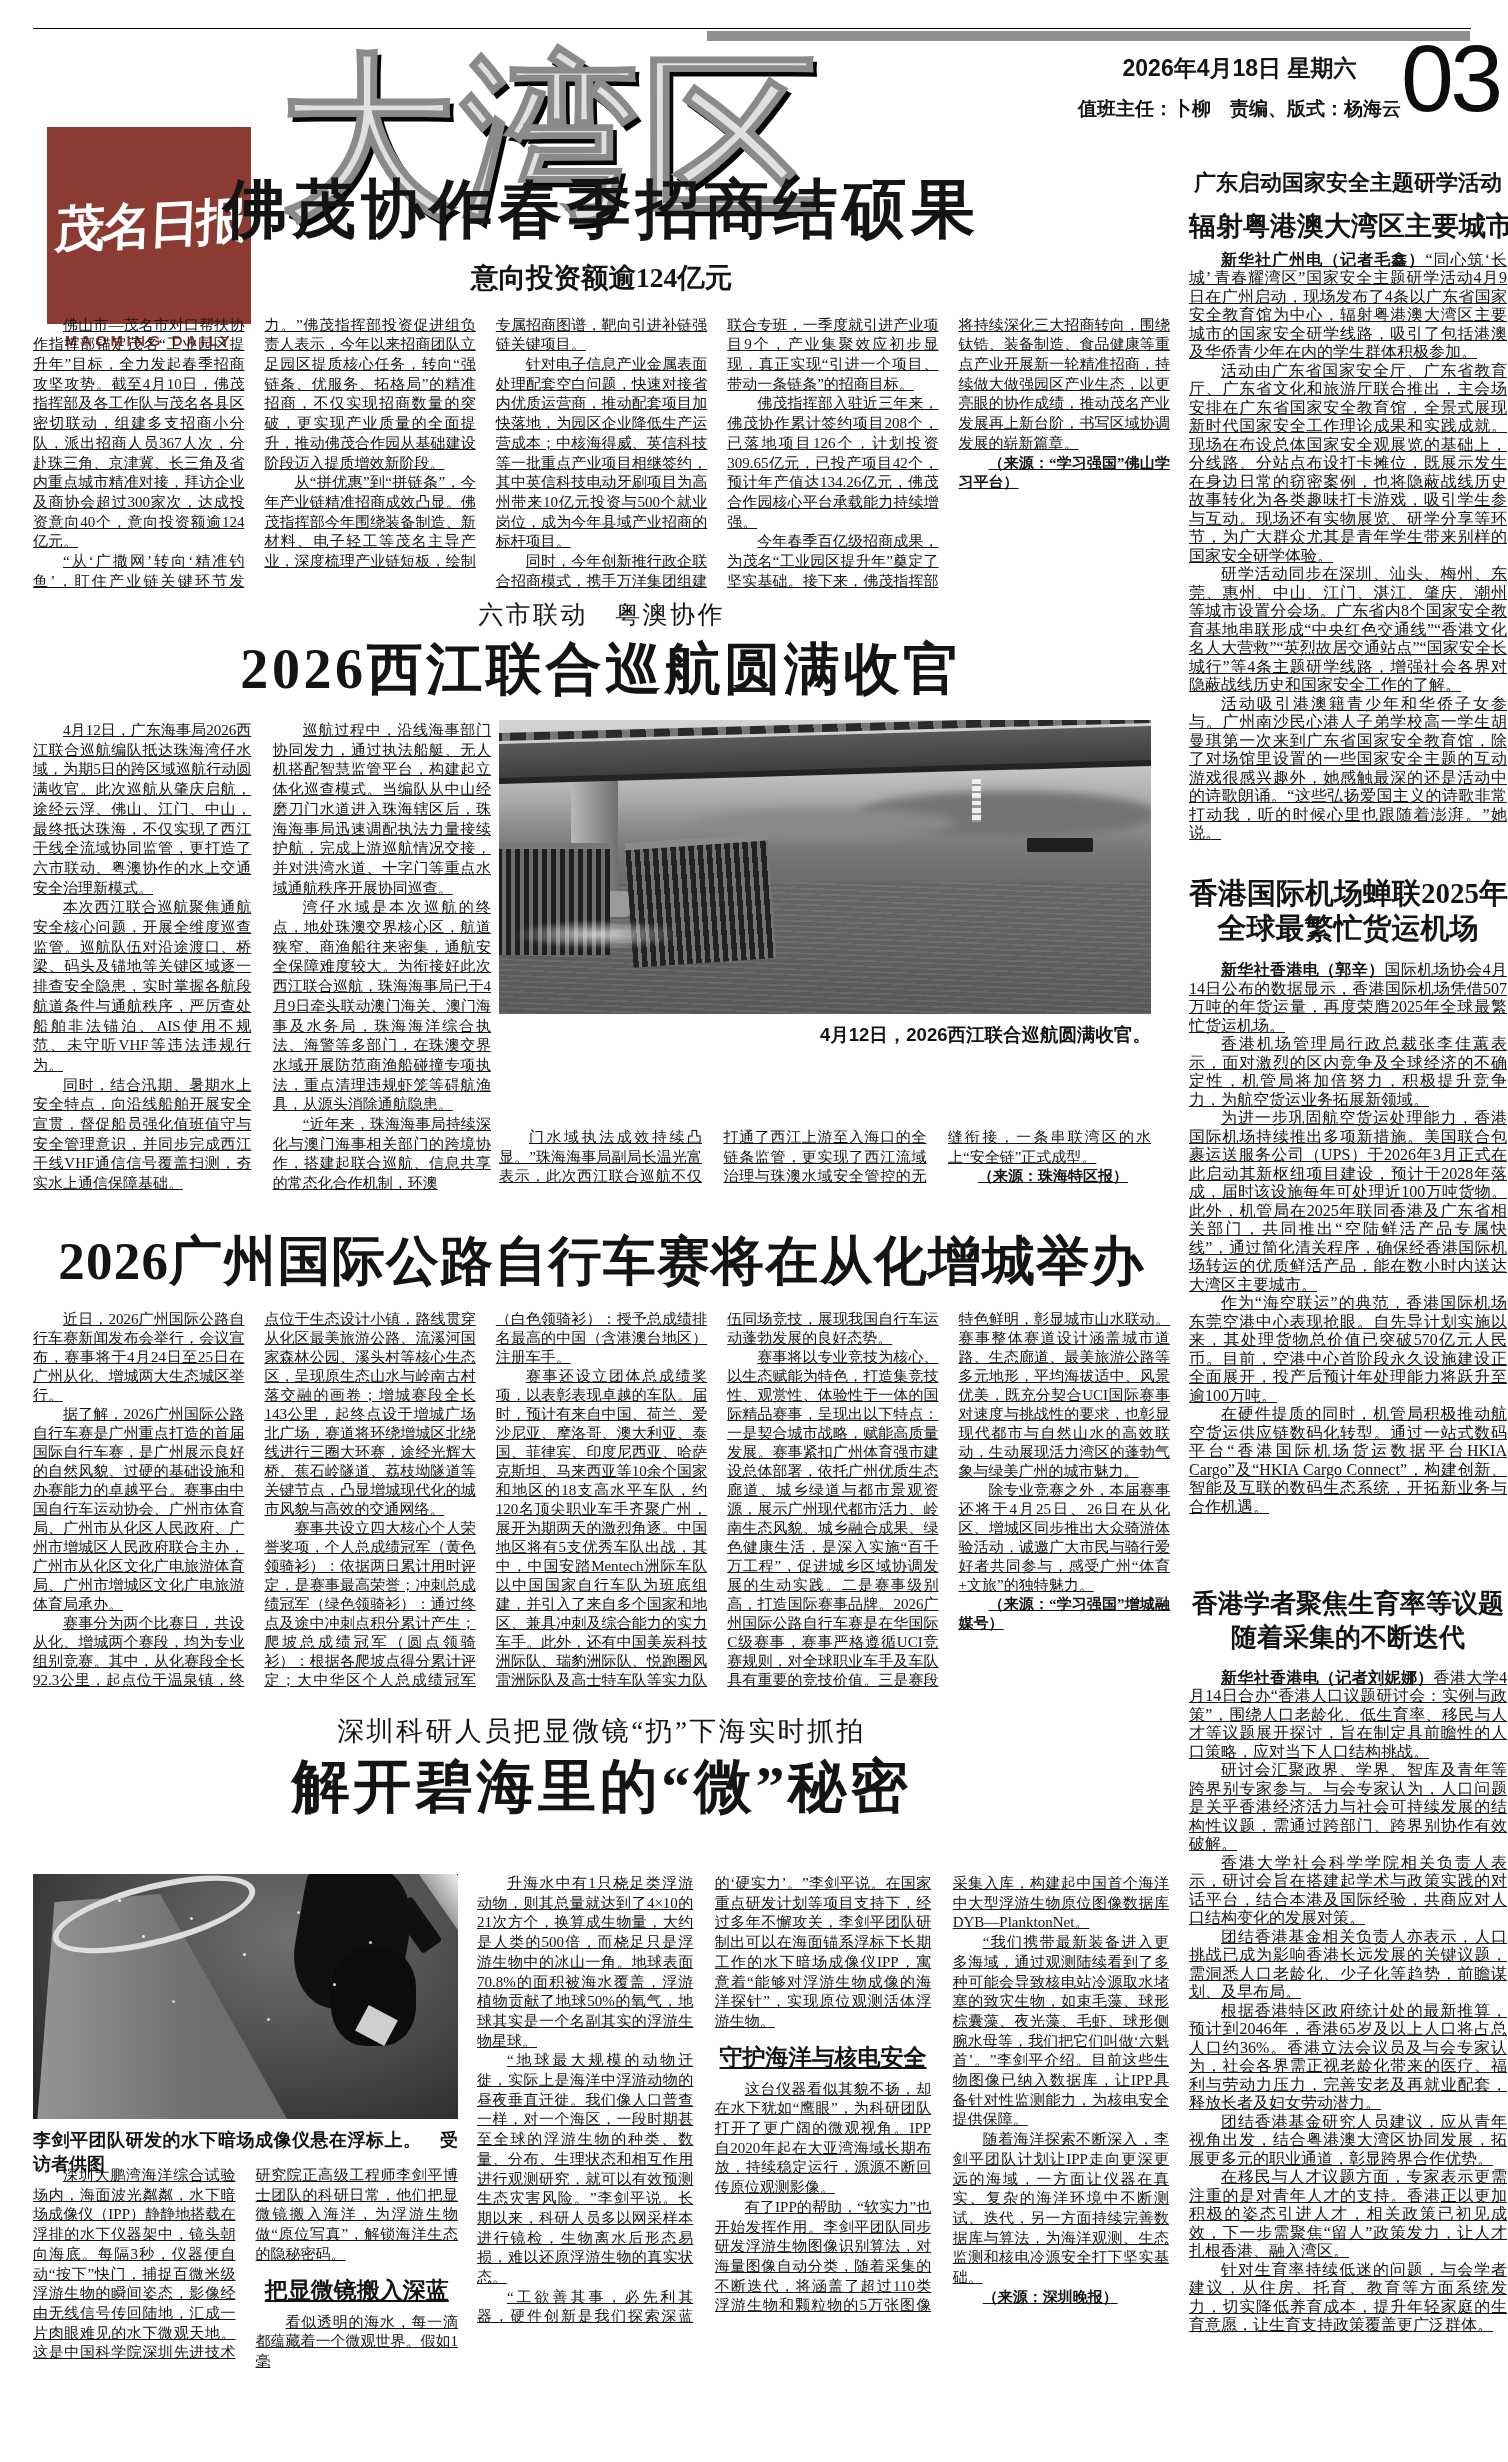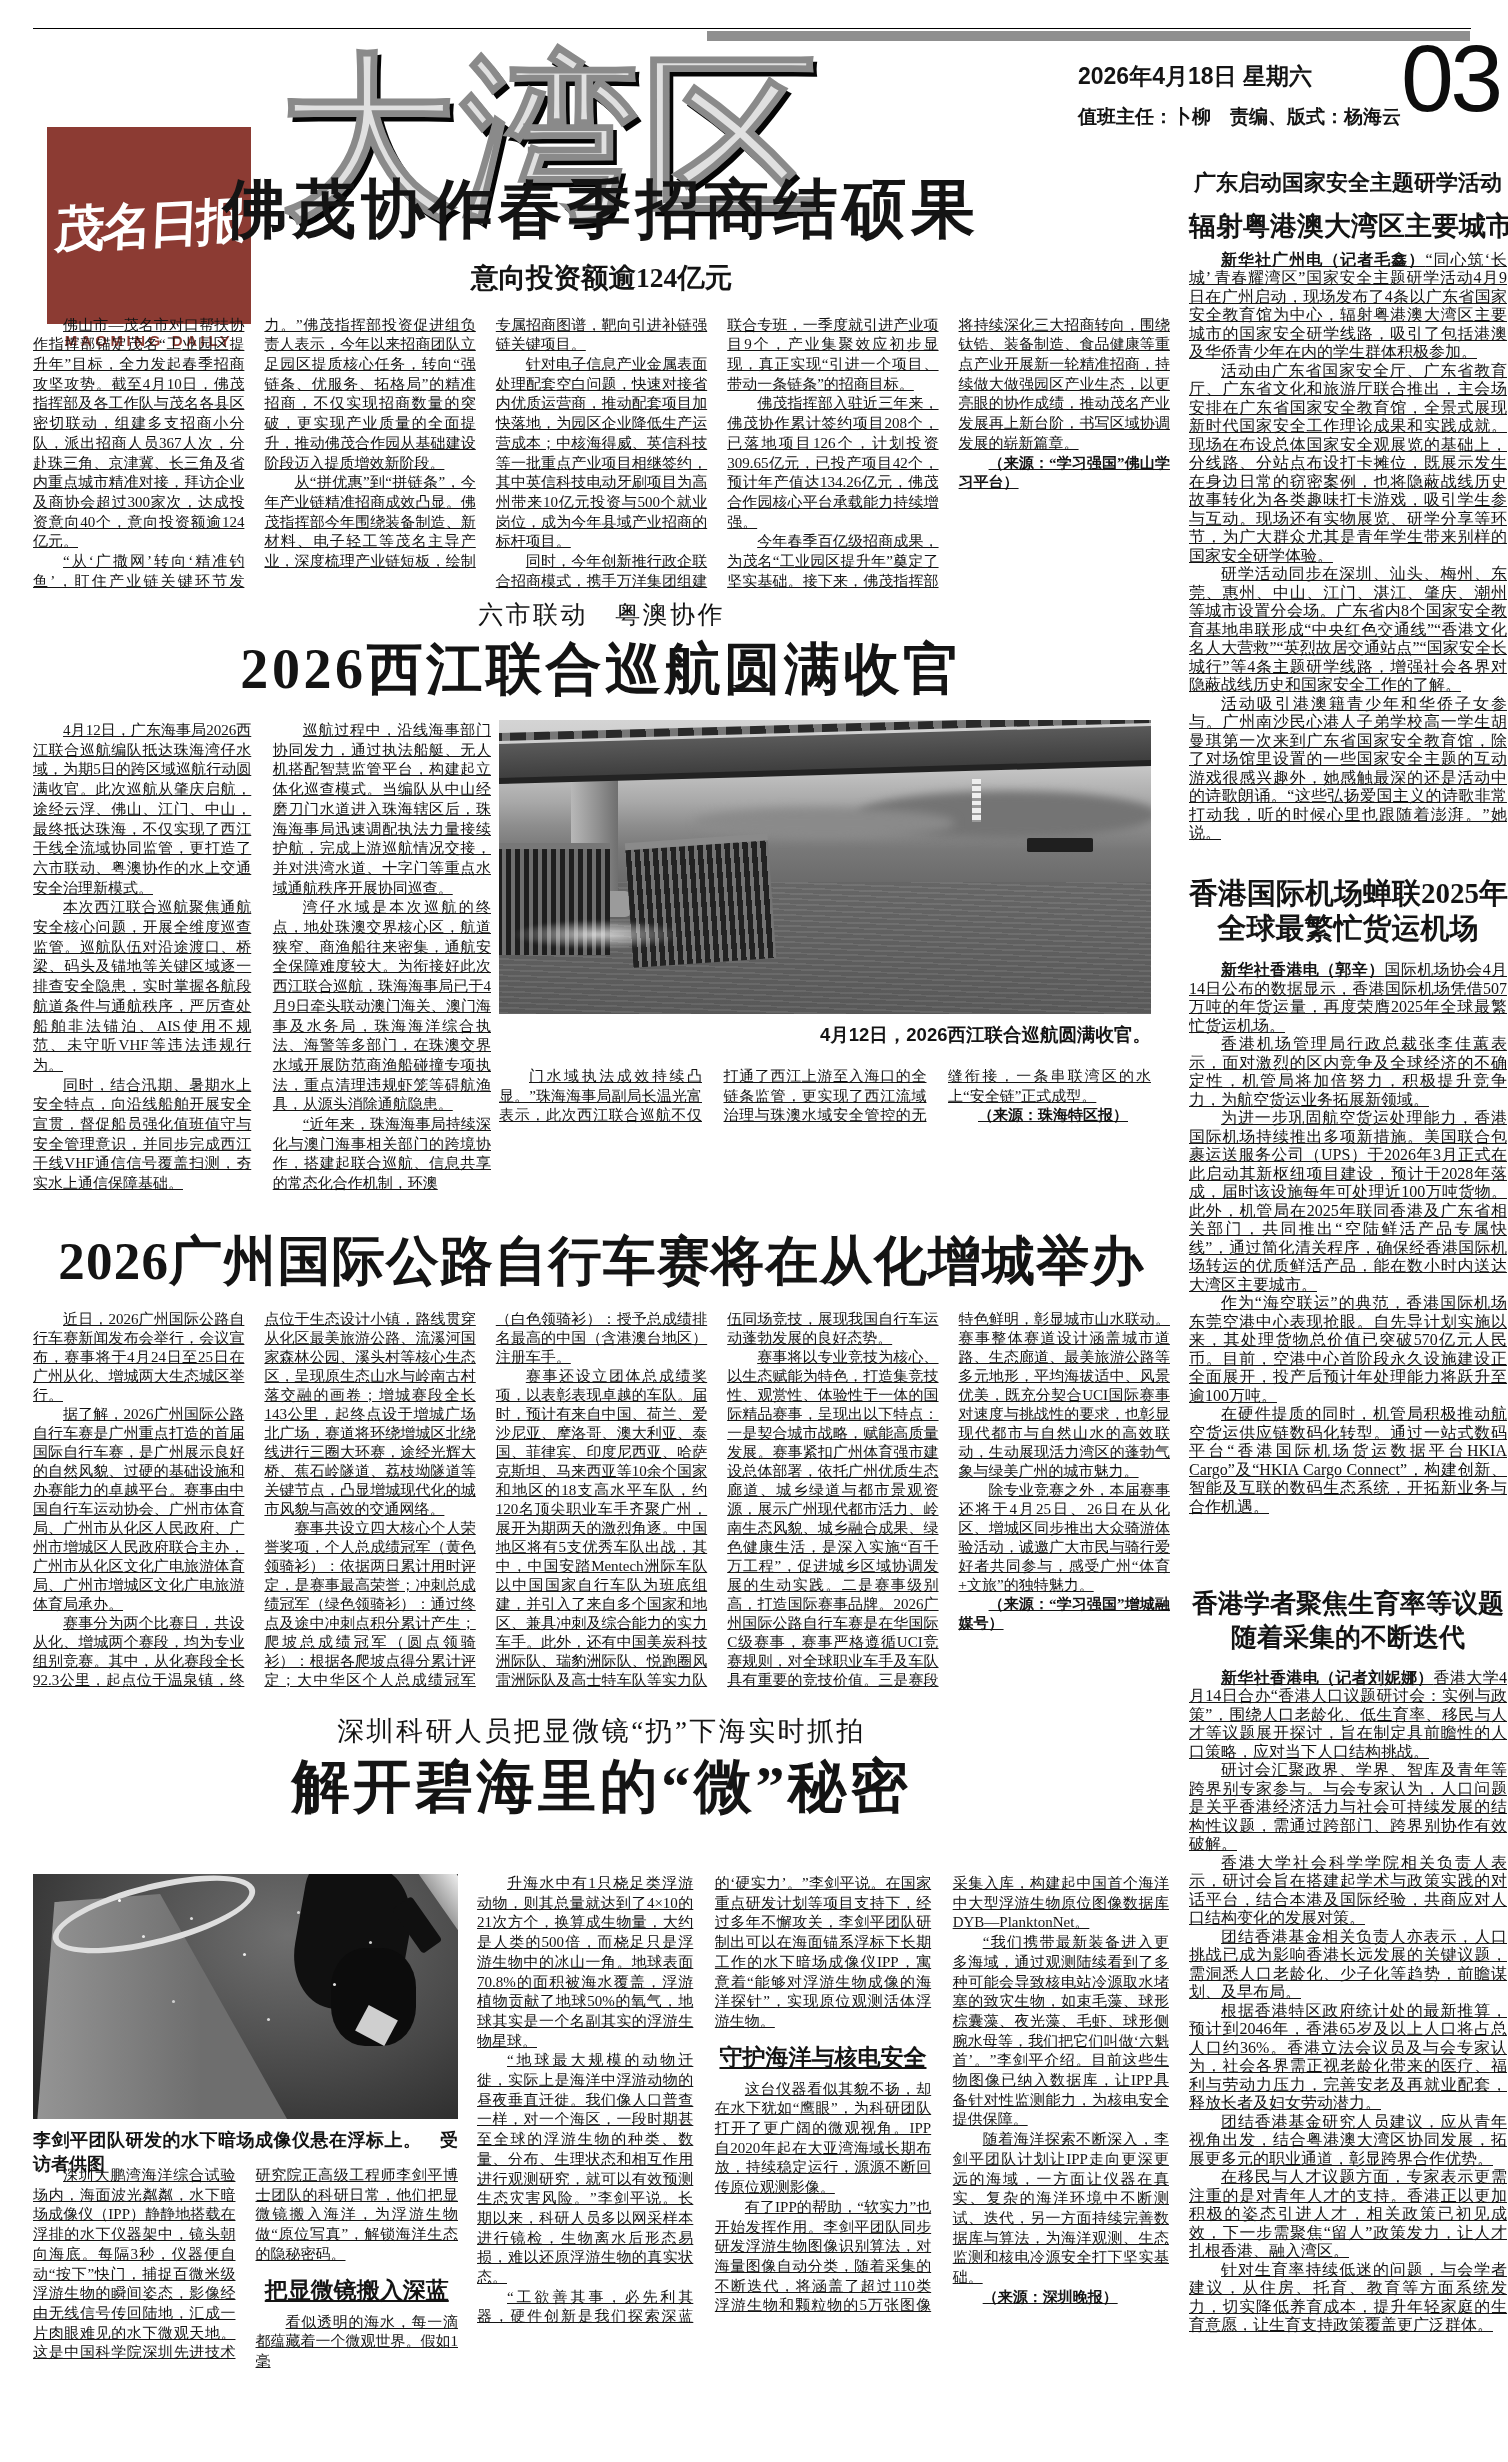--- a/index.html
+++ b/index.html
@@ -11,21 +11,21 @@
   .abs{position:absolute;}
   
   .top-rule{left:33px;top:27.5px;width:1438px;height:1.8px;background:#000;}
   .gray-bar{left:707px;top:31px;width:763px;height:10px;background:#8f8f8f;}
   .logo-box{left:47px;top:127px;width:204px;height:197px;background:#8c3b33;display:flex;align-items:center;justify-content:center;}
   .logo-box span{color:#fff;font-size:50px;font-weight:bold;letter-spacing:-3px;transform:skewX(-5deg) rotate(-3deg);white-space:nowrap;}
   .logo-en{left:47px;top:332px;width:204px;text-align:center;color:#8c3b33;
     font-family:"Liberation Sans","DejaVu Sans",sans-serif;font-weight:bold;font-size:15px;letter-spacing:3.6px;}
   .section-title{left:279px;top:37px;font-size:178px;line-height:1.15;font-weight:900;color:#e0e0e0;
     text-shadow:4.2px 5.4px 0 #050505;-webkit-text-stroke:1.2px #8a8a8a;letter-spacing:3.6px;white-space:nowrap;}
-  .date-block{right:107px;top:62px;text-align:left;line-height:1.25;}
+  .date-block{right:107px;top:54px;text-align:center;line-height:1.25;}
   .date-line1{font-size:23px;font-weight:bold;font-family:"Liberation Sans","DejaVu Sans",sans-serif;}
   .date-line2{font-size:19px;font-weight:bold;font-family:"Liberation Sans","DejaVu Sans",sans-serif;margin-top:14px;}
   .page-num{left:1401px;top:24px;font-size:95px;font-family:"Liberation Sans","DejaVu Sans",sans-serif;
     font-weight:400;letter-spacing:-3.6px;color:#0d0d0d;}
   
   .para{margin:0;text-indent:2em;text-align:justify;text-decoration:underline;}
   .para.src{font-weight:bold;}
   .para.cross{font-family:"Liberation Sans","DejaVu Sans",sans-serif;font-weight:bold;font-size:23px;
     text-align:center;text-indent:0;margin:12px 0 8.4px 0;line-height:1.2;}
   .body-cols{font-size:15px;line-height:19.7px;overflow:hidden;}
@@ -38,21 +38,21 @@
   .a1-hl{font-size:64px;letter-spacing:4.8px;line-height:1.15;}
   .a1-sub{font-size:27.5px;font-weight:bold;text-align:center;margin-top:13px;}
   .a1-body{margin-top:20px;height:285px;column-count:5;column-gap:20px;}
   
   .a2-head{left:33px;top:598px;width:1137px;}
   .a2-hl{font-size:56px;letter-spacing:3.6px;margin-top:8.4px;line-height:1.1;}
   .a2-left{left:33px;top:721px;width:458px;height:481px;column-count:2;column-gap:21.5px;}
   .a2-photo{left:499px;top:720px;width:652px;height:294px;overflow:hidden;background:
     linear-gradient(#d4d4d4 0%,#c6c6c6 16%,#a8a8a8 28%,#8d8d8d 36%,#787878 44%,#6b6b6b 55%,#5d5d5d 100%);}
   .a2-caption{left:499px;top:1022px;width:652px;text-align:right;font-size:18.5px;}
-  .a2-bottom{left:499px;top:1067px;width:652px;height:135px;column-count:3;column-gap:21.5px;}
+  .a2-bottom{left:499px;top:1128px;width:652px;height:135px;column-count:3;column-gap:21.5px;}
   
   .p1-hill1{left:55%;top:24%;width:46%;height:16%;background:#747474;border-radius:50%;filter:blur(4.2px);}
   .p1-hill2{left:30%;top:30%;width:40%;height:10%;background:#8a8a8a;border-radius:50%;filter:blur(4.8px);}
   .p1-beam{left:-2%;top:5%;width:104%;height:37px;background:linear-gradient(#5a5a5a,#3c3c3c);transform:rotate(-1.6deg);}
   .p1-beamshadow{left:-2%;top:16.5%;width:104%;height:6px;background:#232323;transform:rotate(-1.6deg);}
   .p1-rail{left:-2%;top:1.5%;width:104%;height:8.4px;background:repeating-linear-gradient(90deg,#2a2a2a 0 15.5px,#777 15.5px 24px);transform:rotate(-1.6deg);}
   .p1-pier{left:11%;top:12%;width:47px;height:52%;background:linear-gradient(90deg,#b8b8b8,#8e8e8e 60%,#6f6f6f);}
   .p1-pierbase{left:9.5%;top:58%;width:70px;height:9%;background:#9b9b9b;border-radius:6px;}
   .p1-gate1{left:-3%;top:42%;width:20%;height:36%;background:repeating-linear-gradient(90deg,#1e1e1e 0 5.4px,#6e6e6e 5.4px 9px);border-top:6px solid #777;}
   .p1-gate2{left:20%;top:40%;width:22%;height:40%;background:repeating-linear-gradient(90deg,#222 0 5.4px,#747474 5.4px 9px);border-top:7.2px solid #8a8a8a;transform:rotate(-4deg);}

